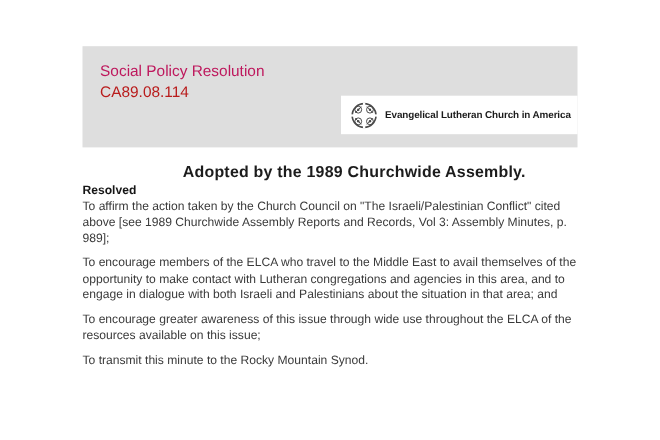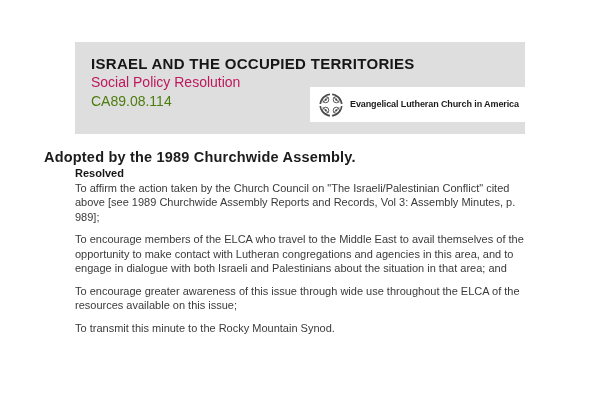--- a/index.html
+++ b/index.html
@@ -34,21 +34,21 @@
     white-space: nowrap;
   }
   .band-subtitle {
     font-size: 14px;
     color: #be185d;
     line-height: 19px;
     white-space: nowrap;
   }
   .band-docnum {
     font-size: 14px;
-    color: #4d7c0f;
+    color: #b91c1c;
     line-height: 19px;
     white-space: nowrap;
   }
   
   .logobox {
     position: absolute;
     left: 235px;
     top: 45px;
     width: 215px;
     height: 35px;
@@ -77,21 +77,21 @@
     color: #8d8d8d;
     white-space: nowrap;
     line-height: 10px;
   }
   
   .heading {
     position: absolute;
     left: 0;
     top: 149px;
     width: 600px;
-    text-align: left;
+    text-align: center;
     font-size: 14.5px;
     font-weight: bold;
     color: #1c1c1c;
     letter-spacing: 0.2px;
     padding-left: 44px;
   }
   .body-text {
     position: absolute;
     left: 75px;
     top: 166px;
@@ -108,21 +108,20 @@
     margin: 0 0 8px 0;
   }
   .body-text p:last-child { margin-bottom: 16px; }
 </style>
 </head>
 <body>
 
 <div class="page">
 
   <div class="band">
-    <div class="band-title">ISRAEL AND THE OCCUPIED TERRITORIES</div>
     <div class="band-subtitle">Social Policy Resolution</div>
     <div class="band-docnum">CA89.08.114</div>
 
     <div class="logobox">
       <span class="logo-icon">
         <svg width="24" height="24" viewBox="0 0 24 24" aria-hidden="true">
           <circle cx="12" cy="12" r="10.8" fill="none" stroke="#4a4a4a" stroke-width="1.5"></circle>
           <g fill="none" stroke="#4a4a4a" stroke-width="0.9">
             <circle cx="6.7" cy="6.7" r="3.1"></circle>
             <circle cx="17.3" cy="6.7" r="3.1"></circle>

